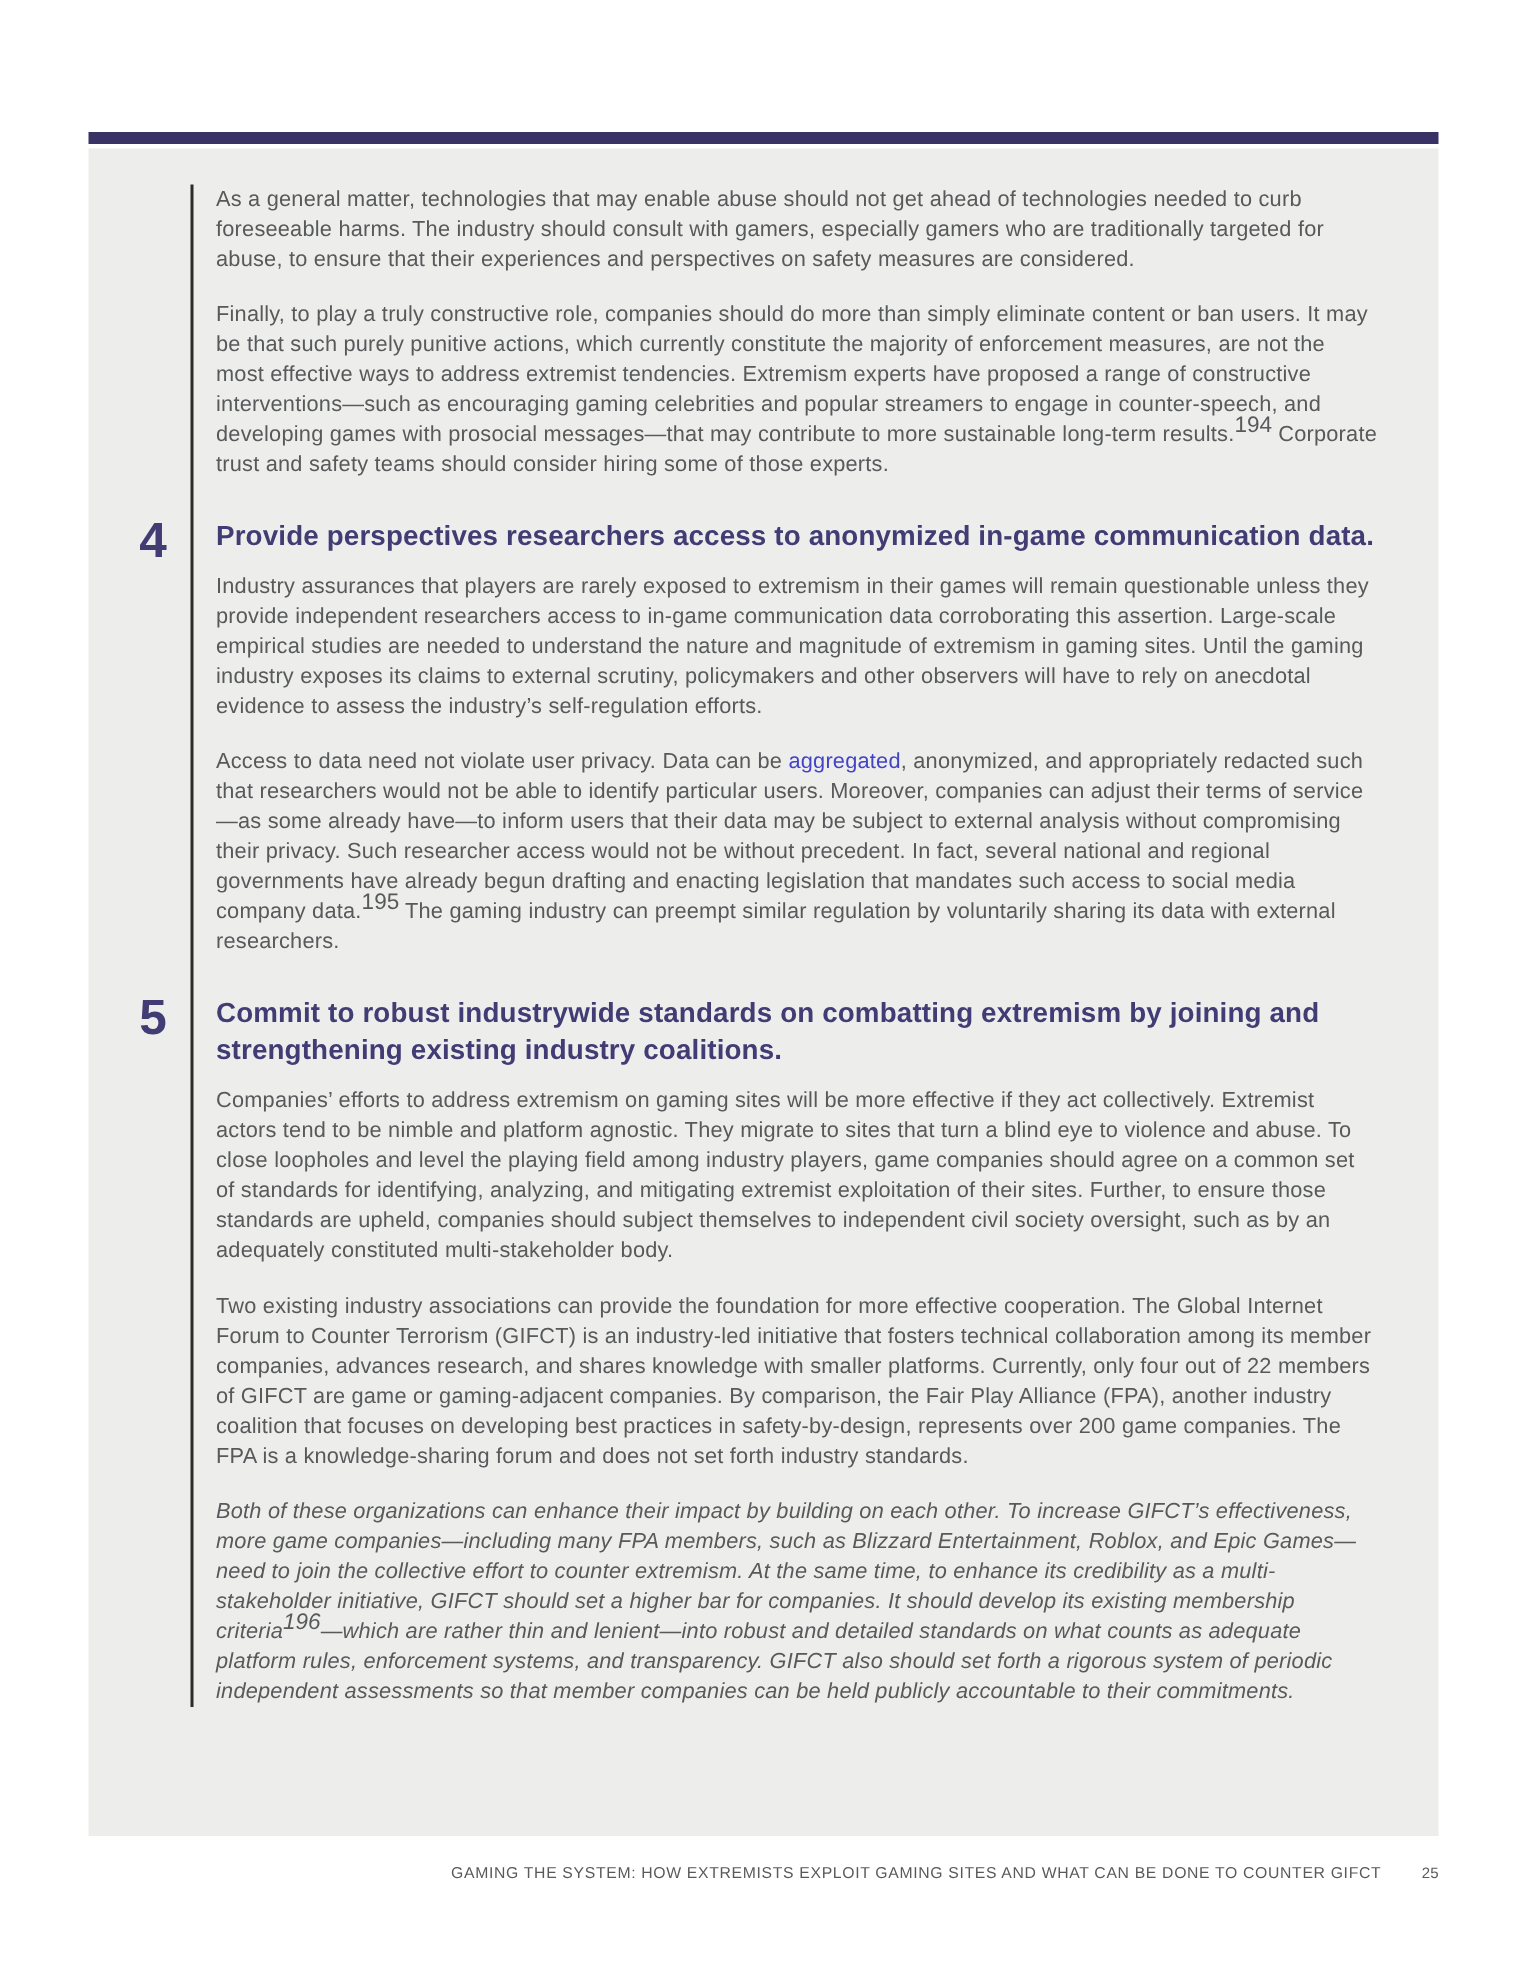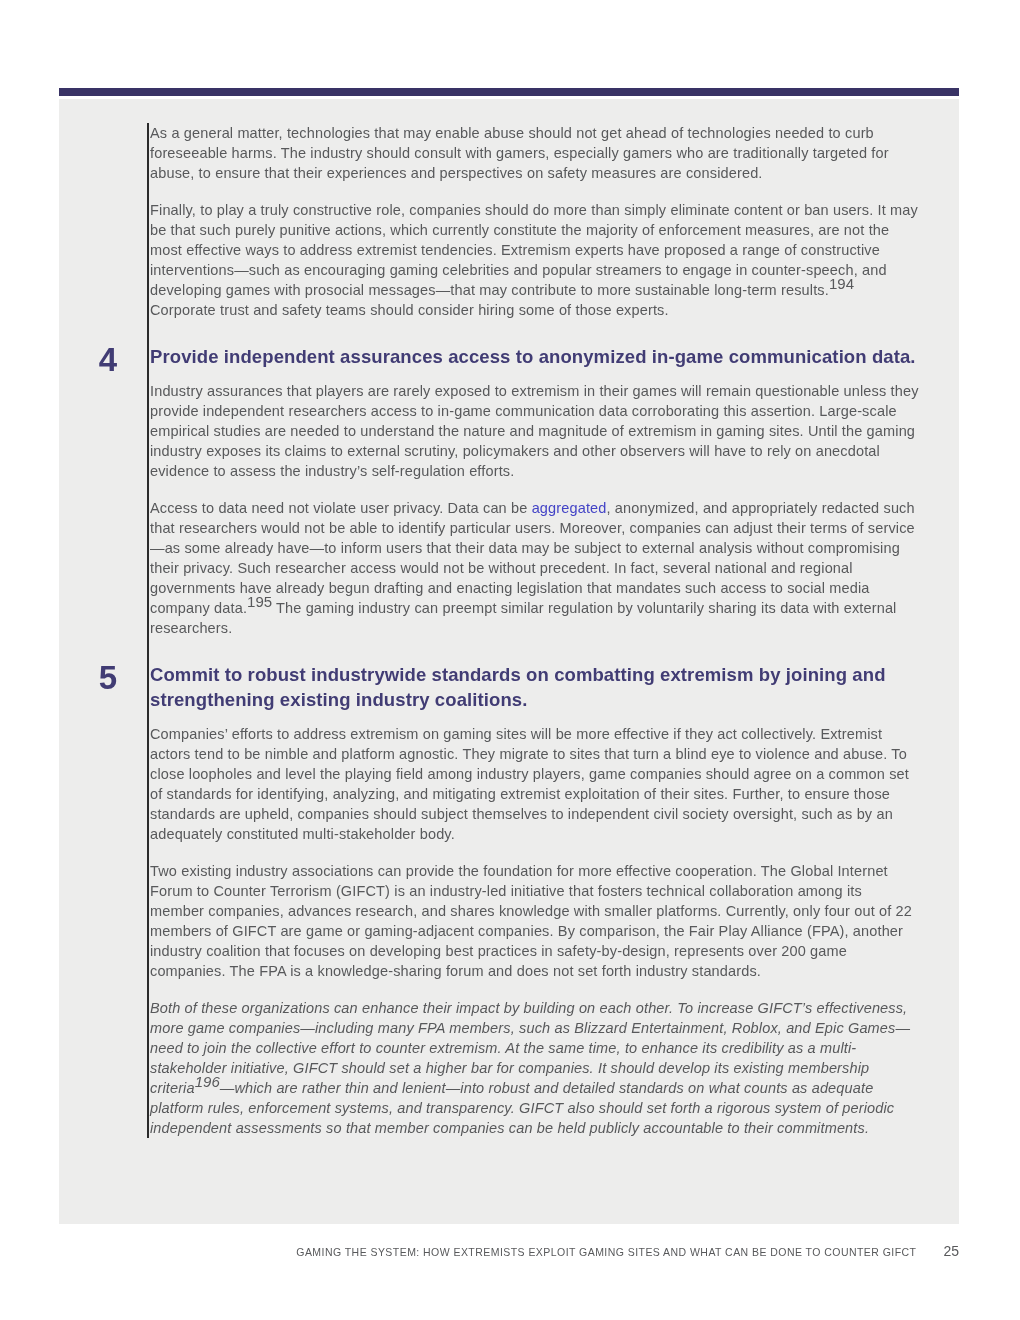--- a/index.html
+++ b/index.html
@@ -27,23 +27,23 @@
 
   .content-box {
     position: absolute; left: 59px; top: 99px;
     width: 900px; height: 1125px;
     background: var(--boxbg);
     overflow: hidden;
     padding: 24px 40px 0 0;
   }
 
   .content-column {
-    margin-left: 88px;
+    margin-left: 68px;
     border-left: 2px solid var(--rule);
-    padding-left: 1px;
+    padding-left: 15px;
   }
 
   .body-paragraph {
     margin: 0 0 17px 0;
     font-size: 14.5px;
     line-height: 20px;
     letter-spacing: 0.15px;
     color: var(--body);
   }
   .body-paragraph:last-child { margin-bottom: 0; font-style: italic; }
@@ -82,40 +82,40 @@
     display: flex;
     align-items: baseline;
     justify-content: flex-end;
   }
   .footer-title {
     font-size: 10.5px;
     letter-spacing: 0.45px;
     color: var(--body);
   }
   .footer-page {
-    font-size: 14px;
+    font-size: 10px;
     color: var(--body);
     margin-left: 27px;
   }
 </style>
 </head>
 <body>
 
 <div class="page">
 
   <div class="accent-bar"></div>
 
   <div class="content-box">
     <div class="content-column">
 
     <p class="body-paragraph"><span>As a general matter, technologies that may enable abuse should not get ahead of technologies needed to curb foreseeable harms. The industry should consult with gamers, especially gamers who are traditionally targeted for abuse, to ensure that their experiences and perspectives on safety measures are considered.</span></p>
         <p class="body-paragraph"><span>Finally, to play a truly constructive role, companies should do more than simply eliminate content or ban users. It may be that such purely punitive actions, which currently constitute the majority of enforcement measures, are not the most effective ways to address extremist tendencies. Extremism experts have proposed a range of constructive interventions—such as encouraging gaming celebrities and popular streamers to engage in counter-speech, and developing games with prosocial messages—that may contribute to more sustainable long-term results.</span><sup class="footnote-ref">194</sup><span> Corporate trust and safety teams should consider hiring some of those experts.</span></p>
         <div class="section-heading">
           <span class="section-number">4</span>
-          <h2 class="heading-text">Provide independent assurances access to anonymized in-game communication data.</h2>
+          <h2 class="heading-text">Provide perspectives researchers access to anonymized in-game communication data.</h2>
         </div>
         <p class="body-paragraph"><span>Industry assurances that players are rarely exposed to extremism in their games will remain questionable unless they provide independent researchers access to in-game communication data corroborating this assertion. Large-scale empirical studies are needed to understand the nature and magnitude of extremism in gaming sites. Until the gaming industry exposes its claims to external scrutiny, policymakers and other observers will have to rely on anecdotal evidence to assess the industry’s self-regulation efforts.</span></p>
         <p class="body-paragraph"><span>Access to data need not violate user privacy. Data can be </span><a class="inline-link">aggregated</a><span>, anonymized, and appropriately redacted such that researchers would not be able to identify particular users. Moreover, companies can adjust their terms of service—as some already have—to inform users that their data may be subject to external analysis without compromising their privacy. Such researcher access would not be without precedent. In fact, several national and regional governments have already begun drafting and enacting legislation that mandates such access to social media company data.</span><sup class="footnote-ref">195</sup><span> The gaming industry can preempt similar regulation by voluntarily sharing its data with external researchers.</span></p>
         <div class="section-heading">
           <span class="section-number">5</span>
           <h2 class="heading-text">Commit to robust industrywide standards on combatting extremism by joining and strengthening existing industry coalitions.</h2>
         </div>
         <p class="body-paragraph"><span>Companies’ efforts to address extremism on gaming sites will be more effective if they act collectively. Extremist actors tend to be nimble and platform agnostic. They migrate to sites that turn a blind eye to violence and abuse. To close loopholes and level the playing field among industry players, game companies should agree on a common set of standards for identifying, analyzing, and mitigating extremist exploitation of their sites. Further, to ensure those standards are upheld, companies should subject themselves to independent civil society oversight, such as by an adequately constituted multi-stakeholder body.</span></p>
         <p class="body-paragraph"><span>Two existing industry associations can provide the foundation for more effective cooperation. The Global Internet Forum to Counter Terrorism (GIFCT) is an industry-led initiative that fosters technical collaboration among its member companies, advances research, and shares knowledge with smaller platforms. Currently, only four out of 22 members of GIFCT are game or gaming-adjacent companies. By comparison, the Fair Play Alliance (FPA), another industry coalition that focuses on developing best practices in safety-by-design, represents over 200 game companies. The FPA is a knowledge-sharing forum and does not set forth industry standards.</span></p>
         <p class="body-paragraph"><span>Both of these organizations can enhance their impact by building on each other. To increase GIFCT’s effectiveness, more game companies—including many FPA members, such as Blizzard Entertainment, Roblox, and Epic Games—need to join the collective effort to counter extremism. At the same time, to enhance its credibility as a multi-stakeholder initiative, GIFCT should set a higher bar for companies. It should develop its existing membership criteria</span><sup class="footnote-ref">196</sup><span>—which are rather thin and lenient—into robust and detailed standards on what counts as adequate platform rules, enforcement systems, and transparency. GIFCT also should set forth a rigorous system of periodic independent assessments so that member companies can be held publicly accountable to their commitments.</span></p>

